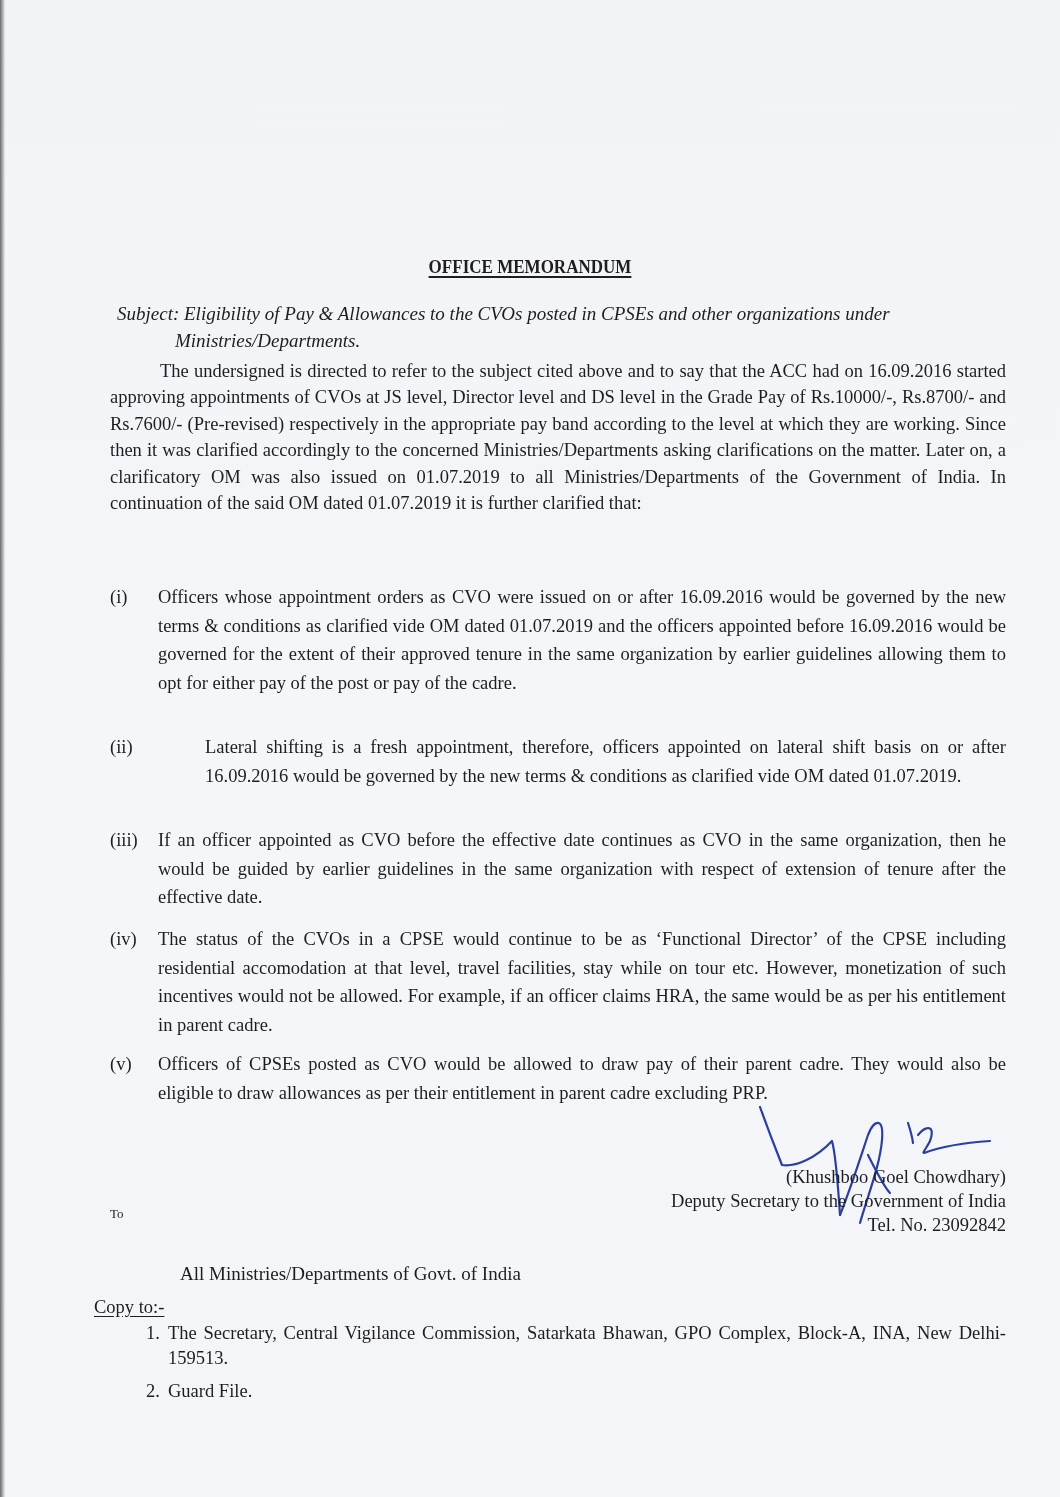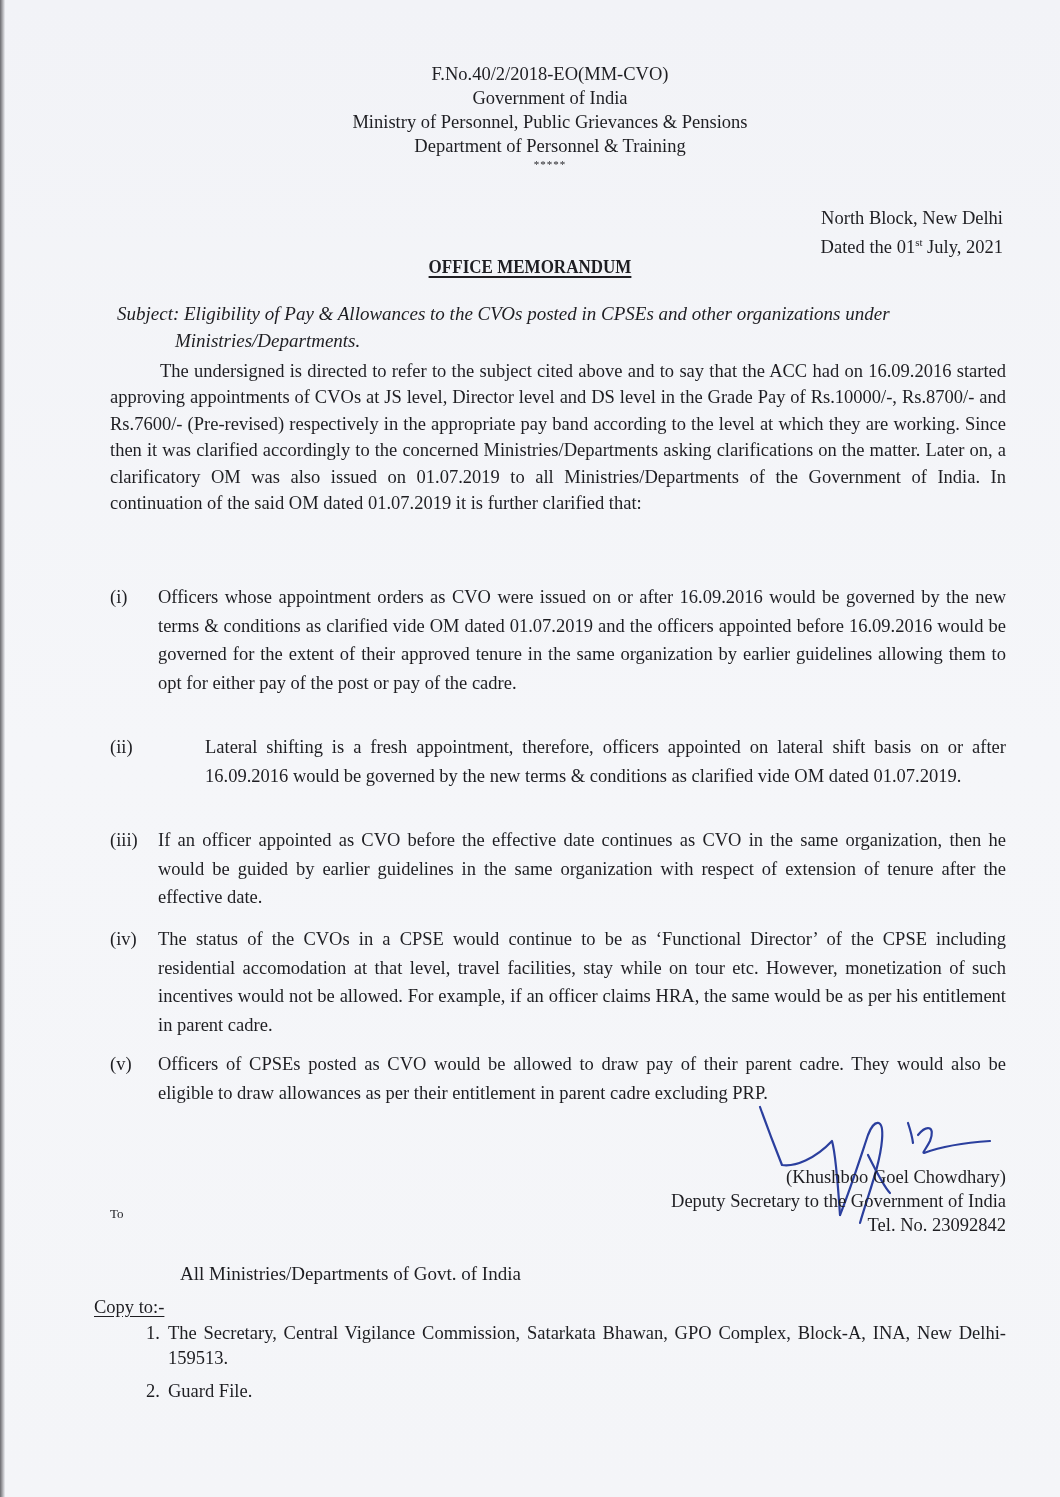--- a/index.html
+++ b/index.html
@@ -129,32 +129,21 @@
     }
     .copy-list .cnum { width: 22px; flex: 0 0 22px; }
     .copy-list .ctext { flex: 1; text-align: justify; }
   </style>
 </head>
 <body>
 
 <div class="page">
   <div class="scan-edge"></div>
 
-  <div class="abs header-block">
-    <div>F.No.40/2/2018-EO(MM-CVO)</div>
-    <div>Government of India</div>
-    <div>Ministry of Personnel, Public Grievances &amp; Pensions</div>
-    <div>Department of Personnel &amp; Training</div>
-    <div class="stars">*****</div>
-  </div>
-
-  <div class="abs place-date">
-    <div>North Block, New Delhi</div>
-    <div><span>Dated the 01</span><sup>st</sup><span> July, 2021</span></div>
-  </div>
+
 
   <div class="abs om-title">OFFICE MEMORANDUM</div>
 
   <div class="abs subject">
     <span>Subject: Eligibility of Pay &amp; Allowances to the CVOs posted in CPSEs and other organizations under</span>
     <span class="subj-line2">Ministries/Departments.</span>
   </div>
 
   <div class="abs body-para">The undersigned is directed to refer to the subject cited above and to say that the ACC had on 16.09.2016 started approving appointments of CVOs at JS level, Director level and DS level in the Grade Pay of Rs.10000/-, Rs.8700/- and Rs.7600/- (Pre-revised) respectively in the appropriate pay band according to the level at which they are working. Since then it was clarified accordingly to the concerned Ministries/Departments asking clarifications on the matter. Later on, a clarificatory OM was also issued on 01.07.2019 to all Ministries/Departments of the Government of India. In continuation of the said OM dated 01.07.2019 it is further clarified that:</div>
 

